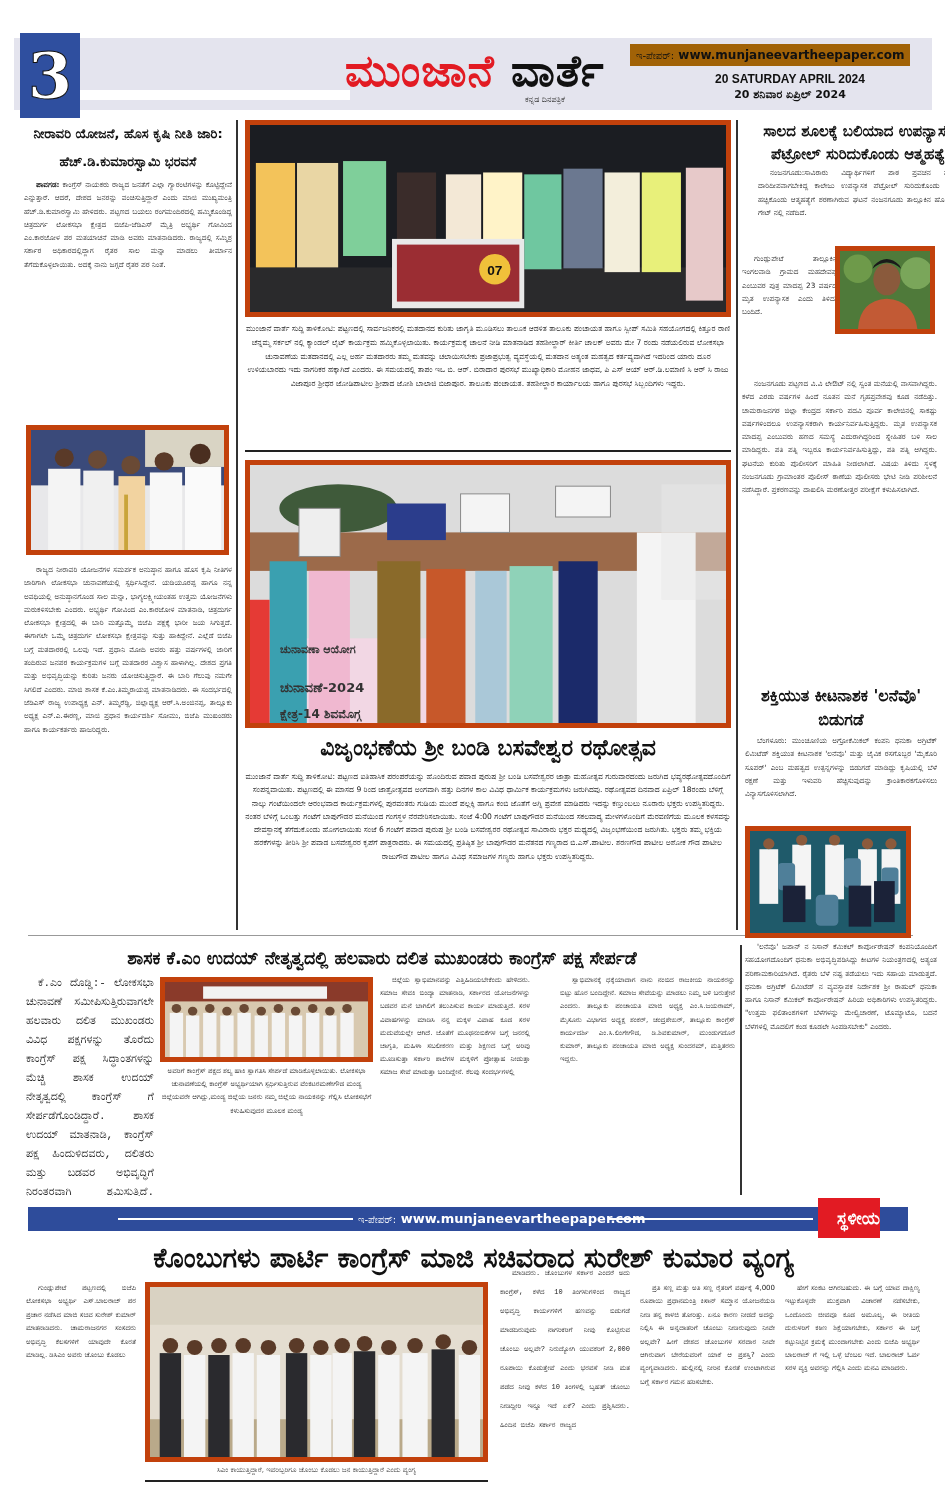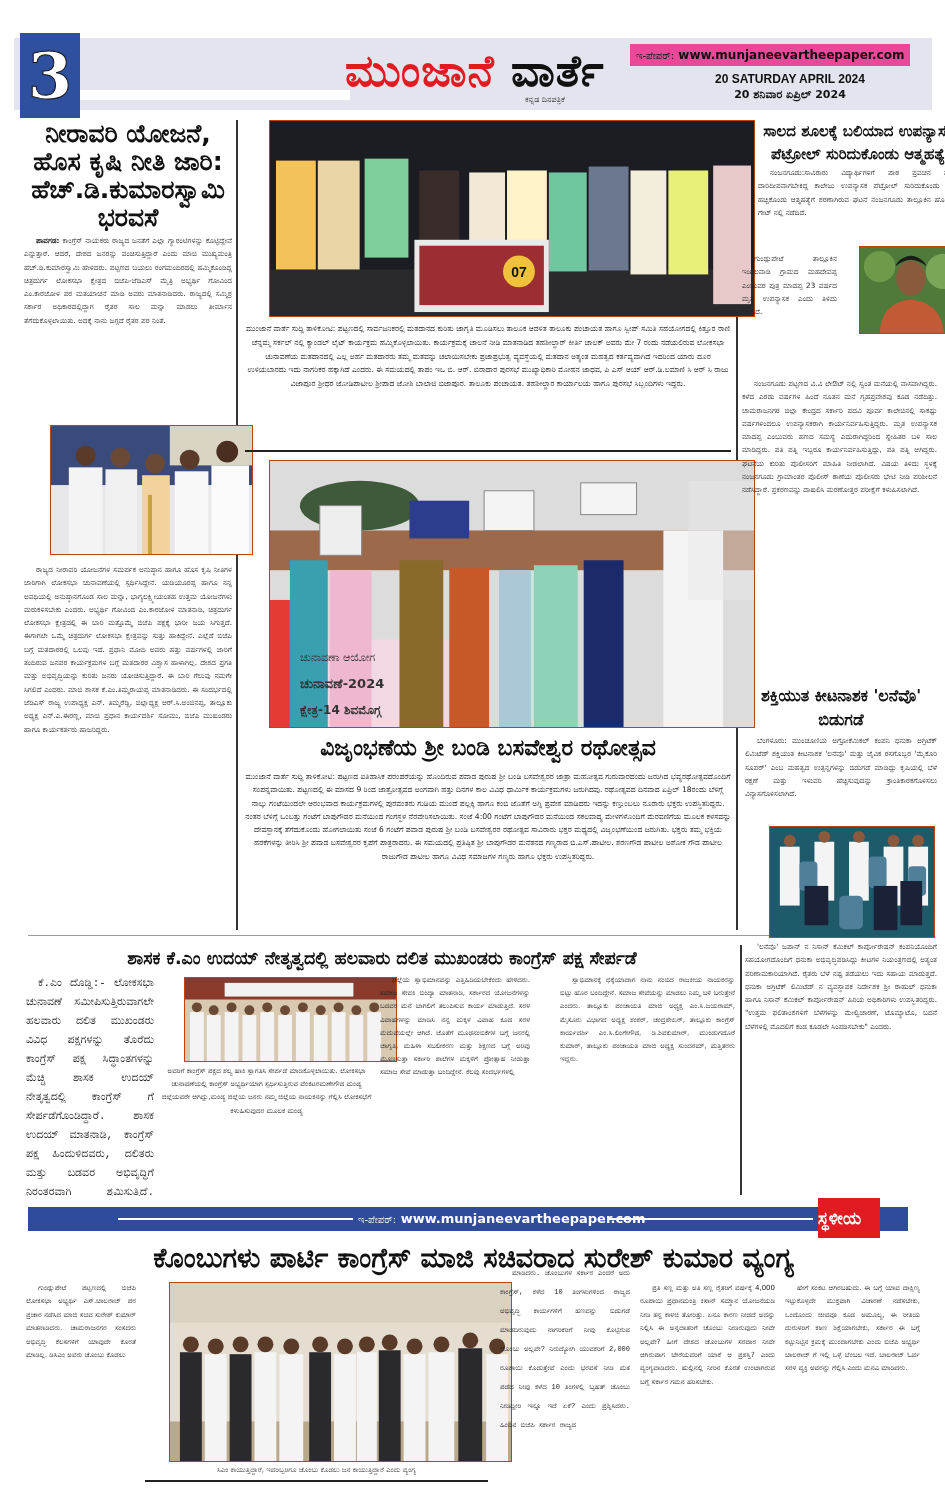--- a/index.html
+++ b/index.html
@@ -9,44 +9,44 @@
   
   .masthead { position: absolute; left: 14px; top: 38px; width: 918px; height: 72px; background: #e4e4ee; }
   .masthead .whitebar { position: absolute; left: 38px; top: 52px; width: 298px; height: 10px; background: #fff; }
   .page-num { position: absolute; left: 20px; top: 33px; width: 60px; height: 85px; background: #2f4f9f; color: #fff;
     font-family: "DejaVu Serif", serif; font-weight: bold; font-size: 64px; line-height: 85px; text-align: center;
     -webkit-text-stroke: 1px #111; }
   .brand { position: absolute; left: 345px; top: 46px; font-size: 44px; font-weight: bold; letter-spacing: 1px; line-height: 50px; }
   .brand .red { color: #e21b23; }
   .brand .black { color: #111; }
   .brand-sub { position: absolute; left: 525px; top: 95px; font-size: 8px; color: #333; }
-  .epaper-top { position: absolute; left: 630px; top: 44px; height: 22px; padding: 0 6px; background: #ec4899; font-size: 12px; font-weight: bold; line-height: 22px; }
+  .epaper-top { position: absolute; left: 630px; top: 44px; height: 22px; padding: 0 6px; background: #a16207; font-size: 12px; font-weight: bold; line-height: 22px; }
   .epaper-top .lbl { font-weight: normal; font-size: 10px; }
   .date-en { position: absolute; left: 640px; top: 72px; width: 300px; text-align: center; font-size: 12px; font-weight: bold; font-family: "Liberation Sans Narrow", "Liberation Sans", sans-serif; }
   .date-kn { position: absolute; left: 640px; top: 88px; width: 300px; text-align: center; font-size: 11px; font-weight: bold; }
 
   
   .vline { position: absolute; width: 2px; background: #333; }
   .hline { position: absolute; height: 2px; background: #222; }
   .hl { font-weight: bold; text-align: center; color: #111; }
   .body-text { font-size: 7.3px; line-height: 13.3px; color: #222; text-align: justify; overflow: hidden; }
   .body-text p { text-indent: 12px; }
   .center { text-align: center; }
 
-  .photo { position: absolute; overflow: hidden; border: 1px solid #c2410c; margin-left: 24px; }
+  .photo { position: absolute; overflow: hidden; border: 5px solid #c2410c; }
   .photo svg { width: 100%; height: 100%; display: block; }
   .caption { font-size: 7px; line-height: 12px; text-align: center; color: #333; }
 
   
   .band { position: absolute; left: 28px; top: 1207px; width: 880px; height: 24px; background: #2e4c9b; }
   .band .line { position: absolute; top: 11px; height: 2px; background: #fff; }
   .band .txt { position: absolute; left: 330px; top: 0; line-height: 24px; color: #fff; font-size: 13px; font-weight: bold; }
   .band .txt .lbl { font-size: 10px; font-weight: normal; }
   .sthaliya { position: absolute; left: 818px; top: 1198px; width: 62px; height: 40px; background: #e21b23; color: #fff; font-weight: bold;
-    font-size: 17px; text-align: left; line-height: 40px; }
+    font-size: 17px; text-align: right; line-height: 40px; }
 </style>
 </head>
 <body>
 
 <div class="masthead">
   <div class="whitebar"></div>
 </div>
 <div class="page-num">3</div>
 <div class="brand">
   <span class="red">ಮುಂಜಾನೆ</span>
@@ -59,21 +59,21 @@
 </div>
 <div class="date-en">20 SATURDAY APRIL 2024</div>
 <div class="date-kn">20 ಶನಿವಾರ ಏಪ್ರಿಲ್ 2024</div>
 
 <div class="vline" style="left:236px; top:120px; height:810px;"></div>
 <div class="vline" style="left:736px; top:120px; height:810px;"></div>
 <div class="vline" style="left:740px; top:945px; height:250px;"></div>
 <div class="hline" style="left:28px; top:935px; width:885px; height:1px; background:#999;"></div>
 
 <div style="position:absolute; left:24px; top:120px; width:208px;">
-  <div class="hl" style="font-size:25px; line-height:28px;">ನೀರಾವರಿ ಯೋಜನೆ, ಹೊಸ ಕೃಷಿ ನೀತಿ ಜಾರಿ: ಹೆಚ್.ಡಿ.ಕುಮಾರಸ್ವಾಮಿ ಭರವಸೆ</div>
+  <div class="hl" style="font-size:13px; line-height:28px;">ನೀರಾವರಿ ಯೋಜನೆ, ಹೊಸ ಕೃಷಿ ನೀತಿ ಜಾರಿ: ಹೆಚ್.ಡಿ.ಕುಮಾರಸ್ವಾಮಿ ಭರವಸೆ</div>
   <div class="body-text" style="height:178px; margin-top:2px;">
     <p><b>ಪಾವಗಡ:</b> <span>ಕಾಂಗ್ರೆಸ್ ನಾಯಕರು ರಾಜ್ಯದ ಜನತೆಗೆ ಎಲ್ಲಾ ಗ್ಯಾರಂಟಿಗಳನ್ನು ಕೊಟ್ಟಿದ್ದೇವೆ ಎನ್ನುತ್ತಾರೆ. ಆದರೆ, ದೇಶದ ಜನರನ್ನು ವಂಚಿಸುತ್ತಿದ್ದಾರೆ ಎಂದು ಮಾಜಿ ಮುಖ್ಯಮಂತ್ರಿ ಹೆಚ್.ಡಿ.ಕುಮಾರಸ್ವಾಮಿ ಹೇಳಿದರು. ಪಟ್ಟಣದ ಬಯಲು ರಂಗಮಂದಿರದಲ್ಲಿ ಹಮ್ಮಿಕೊಂಡಿದ್ದ ಚಿತ್ರದುರ್ಗ ಲೋಕಸಭಾ ಕ್ಷೇತ್ರದ ಬಿಜೆಪಿ-ಜೆಡಿಎಸ್ ಮೈತ್ರಿ ಅಭ್ಯರ್ಥಿ ಗೋವಿಂದ ಎಂ.ಕಾರಜೋಳ ಪರ ಮತಯಾಚನೆ ಮಾಡಿ ಅವರು ಮಾತನಾಡಿದರು. ರಾಜ್ಯದಲ್ಲಿ ಸಮ್ಮಿಶ್ರ ಸರ್ಕಾರ ಅಧಿಕಾರದಲ್ಲಿದ್ದಾಗ ರೈತರ ಸಾಲ ಮನ್ನಾ ಮಾಡಲು ತೀರ್ಮಾನ ತೆಗೆದುಕೊಳ್ಳಲಾಯಿತು. ಅದಕ್ಕೆ ನಾನು ಜಗ್ಗದೆ ರೈತರ ಪರ ನಿಂತೆ.</span></p>
   </div>
 </div>
 <div class="photo" style="left:26px; top:425px; width:203px; height:130px;">
   <svg viewBox="0 0 203 130" preserveAspectRatio="none">
     <rect width="203" height="130" fill="#3a4a7a"></rect>
     <rect x="120" y="0" width="83" height="40" fill="#d9d4c4"></rect>
     <rect x="0" y="60" width="203" height="70" fill="#e8e8ea"></rect>
     <circle cx="35" cy="30" r="10" fill="#5a3a28"></circle>
@@ -133,21 +133,21 @@
       <rect x="265" y="105" width="44" height="163" fill="#8fd2b8"></rect>
     <rect x="315" y="100" width="40" height="168" fill="#1b2a6a"></rect>
       <rect x="395" y="70" width="60" height="198" fill="#f4f4f4"></rect>
     <rect x="0" y="140" width="20" height="128" fill="#e53a35"></rect>
     <rect x="420" y="20" width="66" height="120" fill="#e8e8e8" opacity="0.5"></rect>
     <rect x="140" y="40" width="60" height="38" fill="#2b3d8c"></rect>
     <rect x="215" y="30" width="50" height="40" fill="#f4f4f4" stroke="#888"></rect>
     <rect x="312" y="22" width="56" height="32" fill="#f4f4f4" stroke="#888"></rect>
     <rect x="50" y="45" width="42" height="50" fill="#eeeeee" stroke="#888"></rect>
   </svg>
-  <div style="position:absolute; left:30px; top:190px; font-size:11px; font-weight:normal; color:#333;">ಚುನಾವಣಾ ಆಯೋಗ</div>
+  <div style="position:absolute; left:30px; top:178px; font-size:11px; font-weight:bold; color:#333;">ಚುನಾವಣಾ ಆಯೋಗ</div>
   <div style="position:absolute; left:30px; top:215px; font-size:13px; font-weight:bold; color:#333;">ಚುನಾವಣೆ-2024</div>
   <div style="position:absolute; left:30px; top:242px; font-size:12px; font-weight:bold; color:#333;">ಕ್ಷೇತ್ರ-14 ಶಿವಮೊಗ್ಗ</div>
 </div>
 <div class="hl" style="position:absolute; left:242px; top:732px; width:492px; font-size:22px; line-height:32px; white-space:nowrap;">ವಿಜೃಂಭಣೆಯ ಶ್ರೀ ಬಂಡಿ ಬಸವೇಶ್ವರ ರಥೋತ್ಸವ</div>
 <div class="body-text center" style="position:absolute; left:245px; top:770px; width:486px; height:160px; font-size:7.6px; line-height:13.3px;">ಮುಂಜಾನೆ ವಾರ್ತೆ ಸುದ್ದಿ ತಾಳಿಕೋಟಿ: ಪಟ್ಟಣದ ಐತಿಹಾಸಿಕ ಪರಂಪರೆಯನ್ನು ಹೊಂದಿರುವ ಪವಾಡ ಪುರುಷ ಶ್ರೀ ಬಂಡಿ ಬಸವೇಶ್ವರರ ಜಾತ್ರಾ ಮಹೋತ್ಸವ ಗುರುವಾರದಂದು ಜರುಗಿದ ಭವ್ಯರಥೋತ್ಸವದೊಂದಿಗೆ ಸಂಪನ್ನವಾಯಿತು. ಪಟ್ಟಣದಲ್ಲಿ ಈ ಮಾಸದ 9 ರಿಂದ ಜಾತ್ರೋತ್ಸವದ ಅಂಗವಾಗಿ ಹತ್ತು ದಿನಗಳ ಕಾಲ ವಿವಿಧ ಧಾರ್ಮಿಕ ಕಾರ್ಯಕ್ರಮಗಳು ಜರುಗಿದವು. ರಥೋತ್ಸವದ ದಿನವಾದ ಏಪ್ರಿಲ್ 18ರಂದು ಬೆಳಿಗ್ಗೆ ನಾಲ್ಕು ಗಂಟೆಯಿಂದಲೇ ಆರಂಭವಾದ ಕಾರ್ಯಕ್ರಮಗಳಲ್ಲಿ ಪುರವಂತರು ಗುಡಿಯ ಮುಂದೆ ಪಲ್ಲಕ್ಕಿ ಹಾಗೂ ಕಂಬಿ ಜೊತೆಗೆ ಅಗ್ನಿ ಪ್ರವೇಶ ಮಾಡಿದರು ಇದನ್ನು ಕಣ್ತುಂಬಲು ನೂರಾರು ಭಕ್ತರು ಉಪಸ್ಥಿತರಿದ್ದರು. ನಂತರ ಬೆಳಿಗ್ಗೆ ಒಂಬತ್ತು ಗಂಟೆಗೆ ಬಾಪುಗೌಡರ ಮನೆಯಿಂದ ಗಂಗಸ್ಥಳ ನೆರವೇರಿಸಲಾಯಿತು. ಸಂಜೆ 4:00 ಗಂಟೆಗೆ ಬಾಪುಗೌಡರ ಮನೆಯಿಂದ ಸಕಲವಾದ್ಯ ಮೇಳಗಳೊಂದಿಗೆ ಮೆರವಣಿಗೆಯ ಮೂಲಕ ಕಳಸವನ್ನು ದೇವಸ್ಥಾನಕ್ಕೆ ತೆಗೆದುಕೊಂಡು ಹೋಗಲಾಯಿತು ಸಂಜೆ 6 ಗಂಟೆಗೆ ಪವಾಡ ಪುರುಷ ಶ್ರೀ ಬಂಡಿ ಬಸವೇಶ್ವರರ ರಥೋತ್ಸವ ಸಾವಿರಾರು ಭಕ್ತರ ಮಧ್ಯದಲ್ಲಿ ವಿಜೃಂಭಣೆಯಿಂದ ಜರುಗಿತು. ಭಕ್ತರು ತಮ್ಮ ಭಕ್ತಿಯ ಹರಕೆಗಳನ್ನು ತೀರಿಸಿ ಶ್ರೀ ಪವಾಡ ಬಸವೇಶ್ವರರ ಕೃಪೆಗೆ ಪಾತ್ರರಾದರು. ಈ ಸಮಯದಲ್ಲಿ ಪ್ರತಿಷ್ಠಿತ ಶ್ರೀ ಬಾಪುಗೌಡರ ಮನೆತನದ ಗಣ್ಯರಾದ ಬಿ.ಎಸ್.ಪಾಟೀಲ. ಶರಣಗೌಡ ಪಾಟೀಲ ಅಶೋಕ ಗೌಡ ಪಾಟೀಲ ರಾಜುಗೌಡ ಪಾಟೀಲ ಹಾಗೂ ವಿವಿಧ ಸಮಾಜಗಳ ಗಣ್ಯರು ಹಾಗೂ ಭಕ್ತರು ಉಪಸ್ಥಿತರಿದ್ದರು.</div>
 
 <div style="position:absolute; left:742px; top:120px; width:200px;margin-left:16px;">
   <div class="hl" style="font-size:15px; line-height:23px;">ಸಾಲದ ಶೂಲಕ್ಕೆ ಬಲಿಯಾದ ಉಪನ್ಯಾಸಕ ಪೆಟ್ರೋಲ್ ಸುರಿದುಕೊಂಡು ಆತ್ಮಹತ್ಯೆ</div>
   <div class="body-text" style="height:92px;">
       <p>ನಂಜನಗೂಡು:ಸಾವಿರಾರು ವಿದ್ಯಾರ್ಥಿಗಳಿಗೆ ಪಾಠ ಪ್ರವಚನ ಮಾಡಿ ದಾರಿದೀಪವಾಗಬೇಕಿದ್ದ ಕಾಲೇಜು ಉಪನ್ಯಾಸಕ ಪೆಟ್ರೋಲ್ ಸುರಿದುಕೊಂಡು ಬೆಂಕಿ ಹಚ್ಚಿಕೊಂಡು ಆತ್ಮಹತ್ಯೆಗೆ ಶರಣಾಗಿರುವ ಘಟನೆ ನಂಜನಗೂಡು ತಾಲ್ಲೂಕಿನ ಹೊಸಹಳ್ಳಿ ಗೇಟ್ ನಲ್ಲಿ ನಡೆದಿದೆ.</p>

